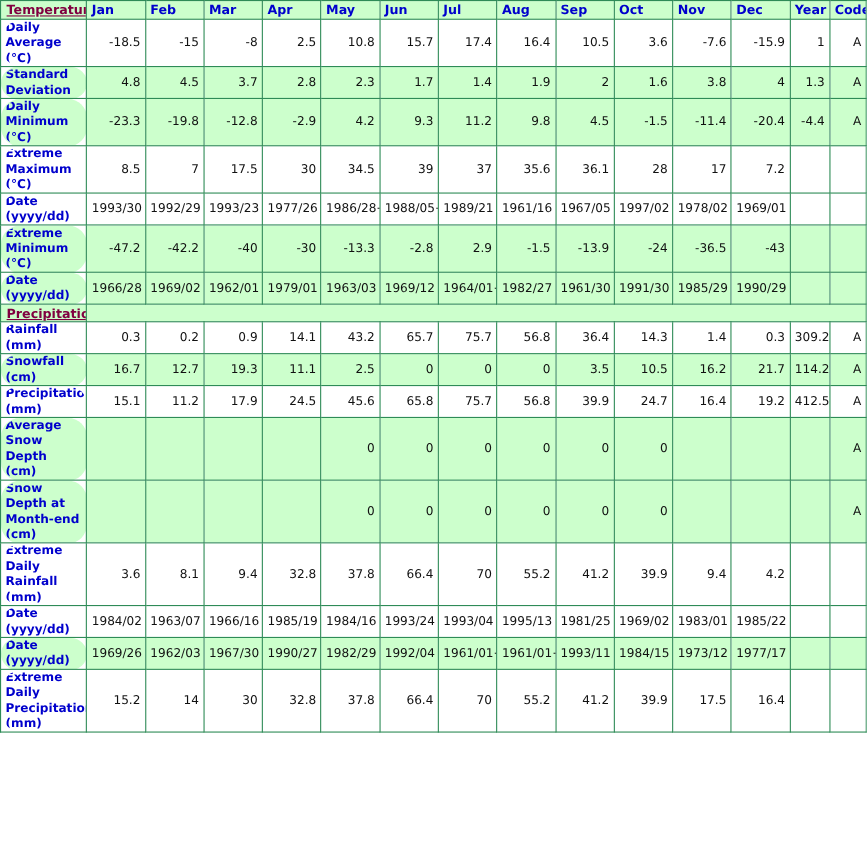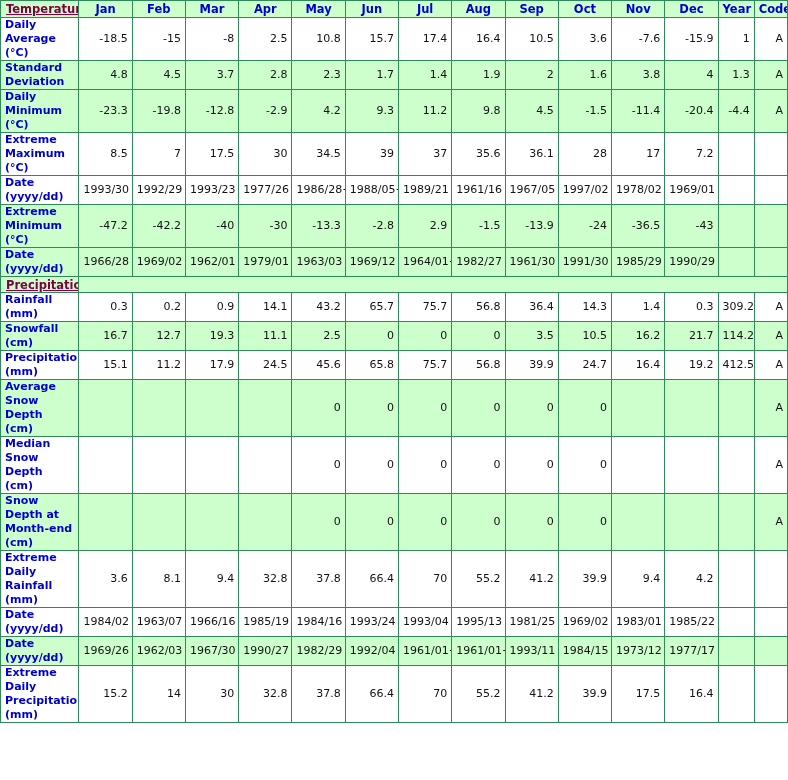--- a/index.html
+++ b/index.html
@@ -32,39 +32,40 @@
   col.c-label { width: 78px; }
   col.c-month { width: 53px; }
   col.c-year  { width: 36px; }
   col.c-code  { width: 33px; }
 
   
   tr.head th {
     background: #ccffcc;
     color: #0000cc;
     font-weight: bold;
-    text-align: center;
+    text-align: left;
     height: 16px;
     font-size: 11.5px;
   }
   tr.head th.corner {
     text-align: left;
     color: #800040;
     text-decoration: underline;
     padding-left: 5px;
   }
   
   td.rowlabel {
     background: inherit;
     color: #0000cc;
     font-weight: bold;
     text-align: left;
     padding-left: 5px;
     font-size: 11.5px;
     line-height: 14px;
+    border-radius: 17px;
   }
   td.val {
     text-align: right;
     color: #111111;
     font-size: 11.5px;
     padding-right: 4px;
   }
   td.val.b { font-weight: normal; }
   
   tr.white > td { background: #ffffff; }
@@ -307,37 +308,20 @@
         <td class="val">0</td>
         <td class="val">0</td>
         <td class="val">0</td>
         <td class="val">0</td>
         <td class="val">0</td>
         <td class="val"></td>
         <td class="val"></td>
         <td class="val"></td>
         <td class="val">A</td>
       </tr>
-      <tr class="white">
-        <td class="rowlabel">Median Snow Depth (cm)</td>
-        <td class="val"></td>
-        <td class="val"></td>
-        <td class="val"></td>
-        <td class="val"></td>
-        <td class="val">0</td>
-        <td class="val">0</td>
-        <td class="val">0</td>
-        <td class="val">0</td>
-        <td class="val">0</td>
-        <td class="val">0</td>
-        <td class="val"></td>
-        <td class="val"></td>
-        <td class="val"></td>
-        <td class="val">A</td>
-      </tr>
       <tr class="green">
         <td class="rowlabel">Snow Depth at Month-end (cm)</td>
         <td class="val"></td>
         <td class="val"></td>
         <td class="val"></td>
         <td class="val"></td>
         <td class="val">0</td>
         <td class="val">0</td>
         <td class="val">0</td>
         <td class="val">0</td>

